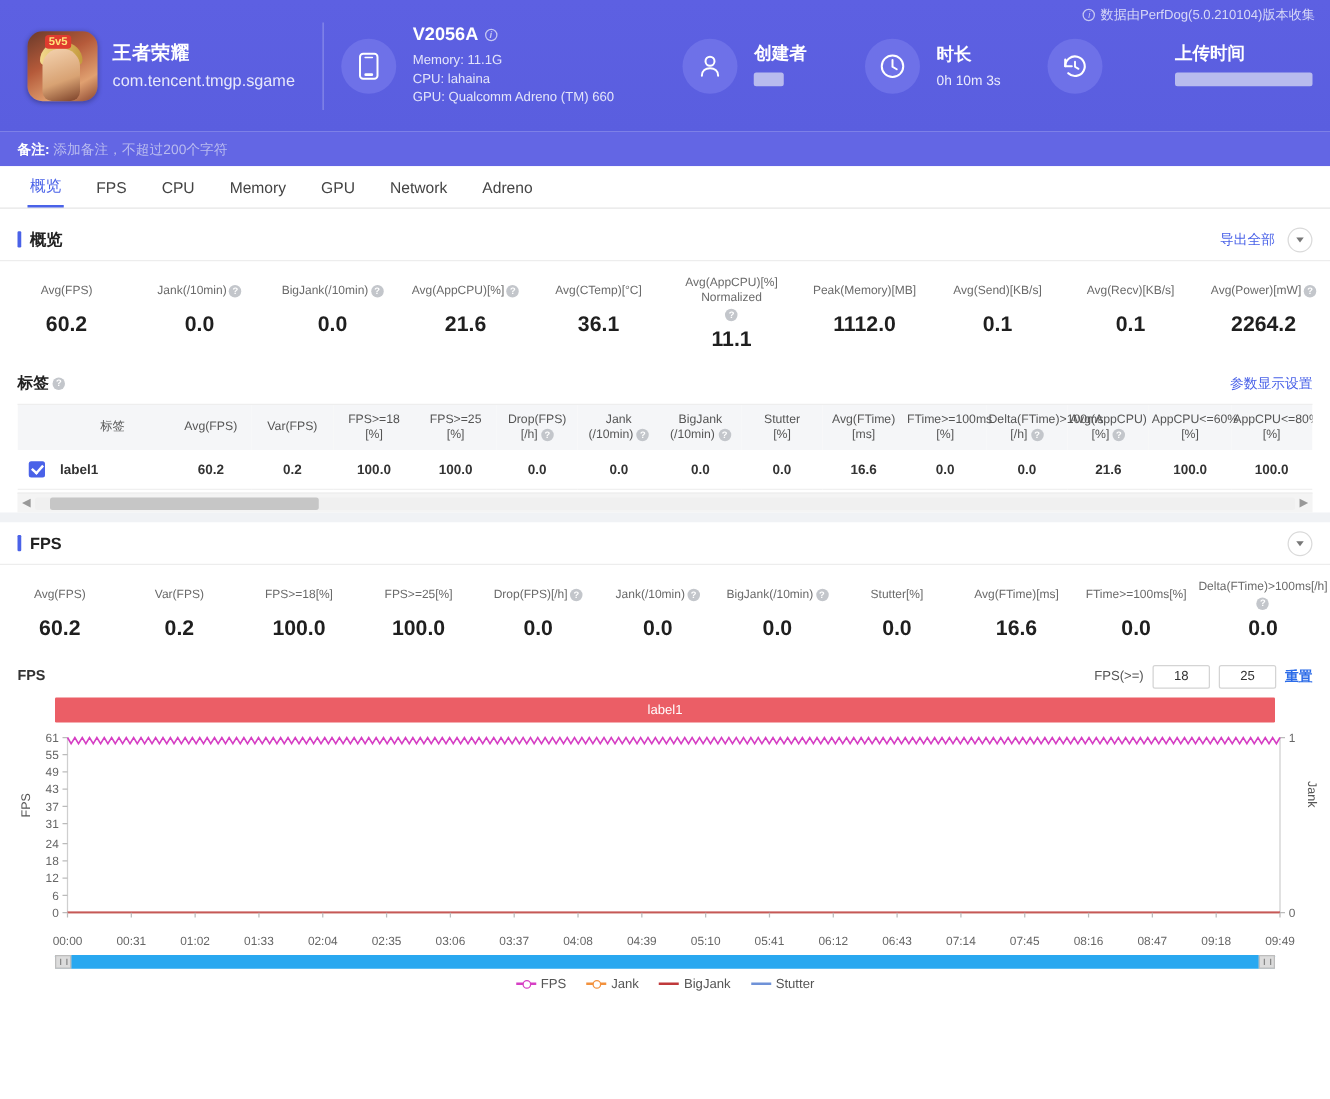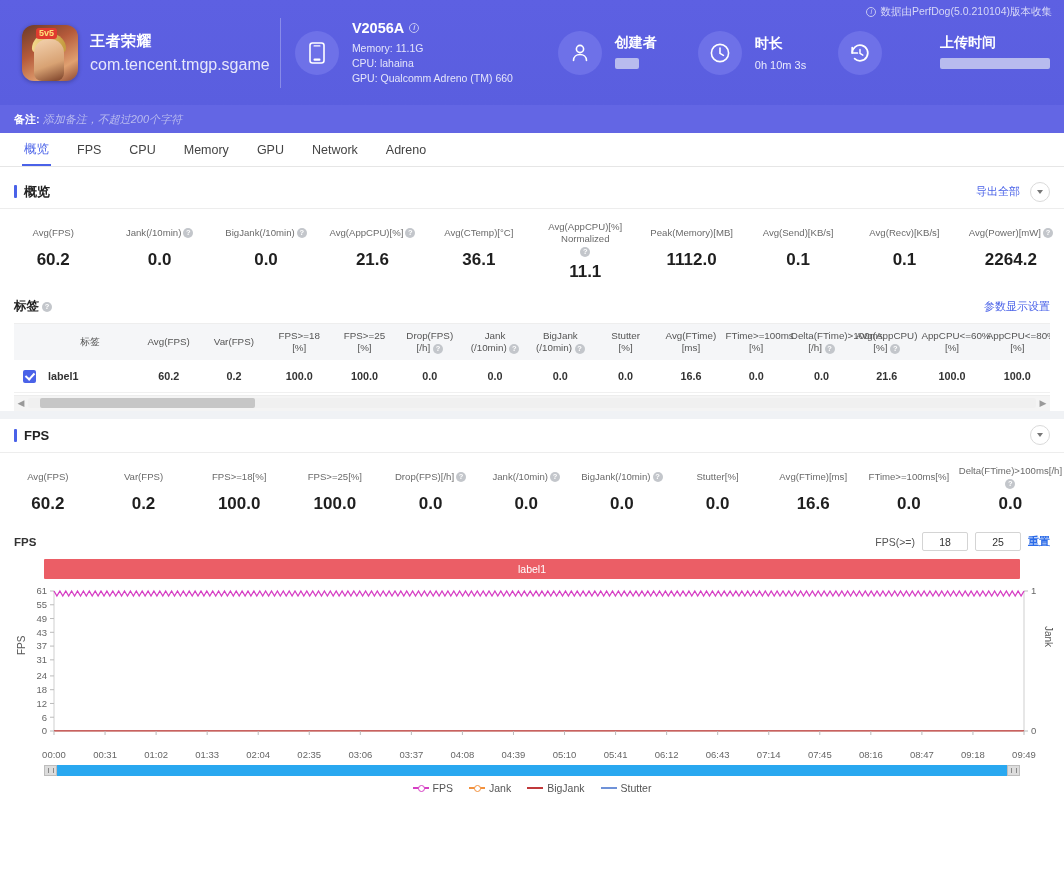--- a/index.html
+++ b/index.html
@@ -56,21 +56,21 @@
     background:linear-gradient(90deg,#f3d98d,#c49a3c);
   }
   .app-info { margin-left:12px; }
   .app-name { font-size:15px;font-weight:bold;letter-spacing:.5px; margin-bottom:5px;}
   .and-row { display:flex; align-items:center; gap:5px; }
   .droid {
     width:10px;height:10px;border-radius:50% 50% 3px 3px;background:#cfd1f5;flex:0 0 auto;
     position:relative; top:0;
   }
   .and-lines { font-size:10.5px; line-height:14px; color:#e6e7fb; }
-  .pkg { font-size:16px; color:#e6e7fb; margin-top:4px; }
+  .pkg { font-size:13px; color:#e6e7fb; margin-top:4px; }
 
   .divider-v { width:1px; height:70px; background:rgba(255,255,255,.28); margin:0 14px; }
 
   .hsec.dev { width:300px; }
   .circ {
     width:44px;height:44px;border-radius:50%;background:#6e71e8;
     display:flex;align-items:center;justify-content:center;flex:0 0 auto;
   }
   .dev-info { margin-left:13px; }
   .dev-name { font-size:14.5px;font-weight:bold;display:flex;align-items:center;gap:5px;margin-bottom:5px;}
@@ -83,21 +83,21 @@
   .k-title { font-size:14px;font-weight:bold;margin-bottom:6px; }
   .k-val { font-size:11px;color:#e9eafc; }
   .redact { background:#b8bbee; border-radius:2px; height:11px; display:inline-block; }
 
   
   .remark {
     height:28px;background:#6366e4;color:#fff;display:flex;align-items:center;
     padding:0 14px;font-size:11px;
   }
   .remark .lbl { font-weight:bold; margin-right:3px;text-align:center; }
-  .remark .ph { color:#b9bbef;font-style:italic; }
+  .remark .ph { color:#b9bbef; }
 
   
   .tabs {
     height:34px;border-bottom:1px solid #e6e6e6;display:flex;align-items:stretch;
     padding:0 10px;background:#fff;
   }
   .tab {
     padding:0 14px;display:flex;align-items:center;font-size:12.5px;color:#444;
     cursor:pointer;position:relative;
   }

